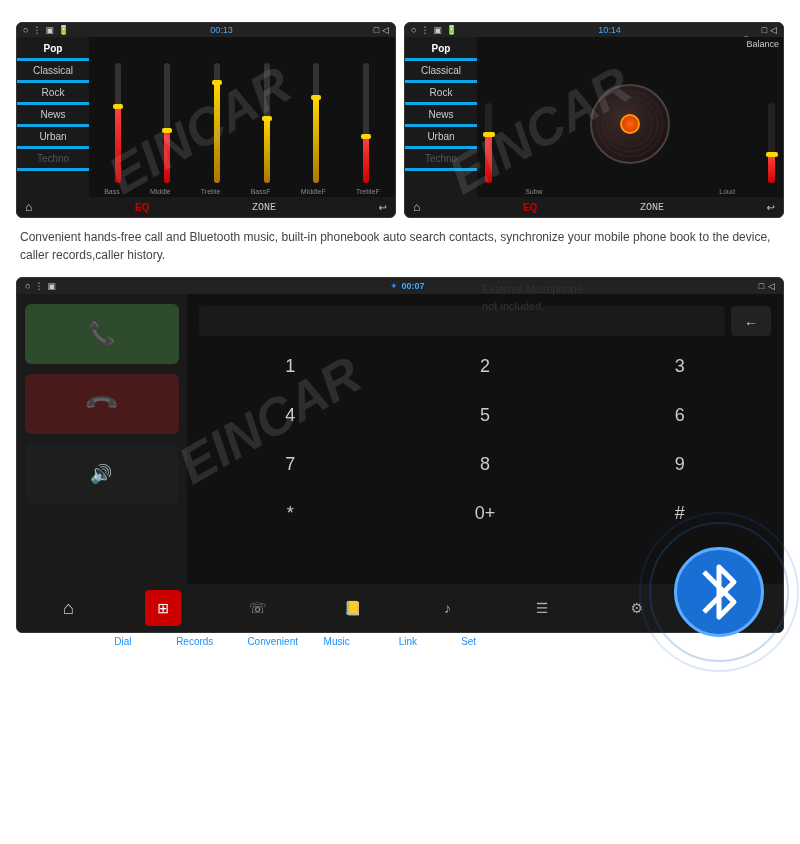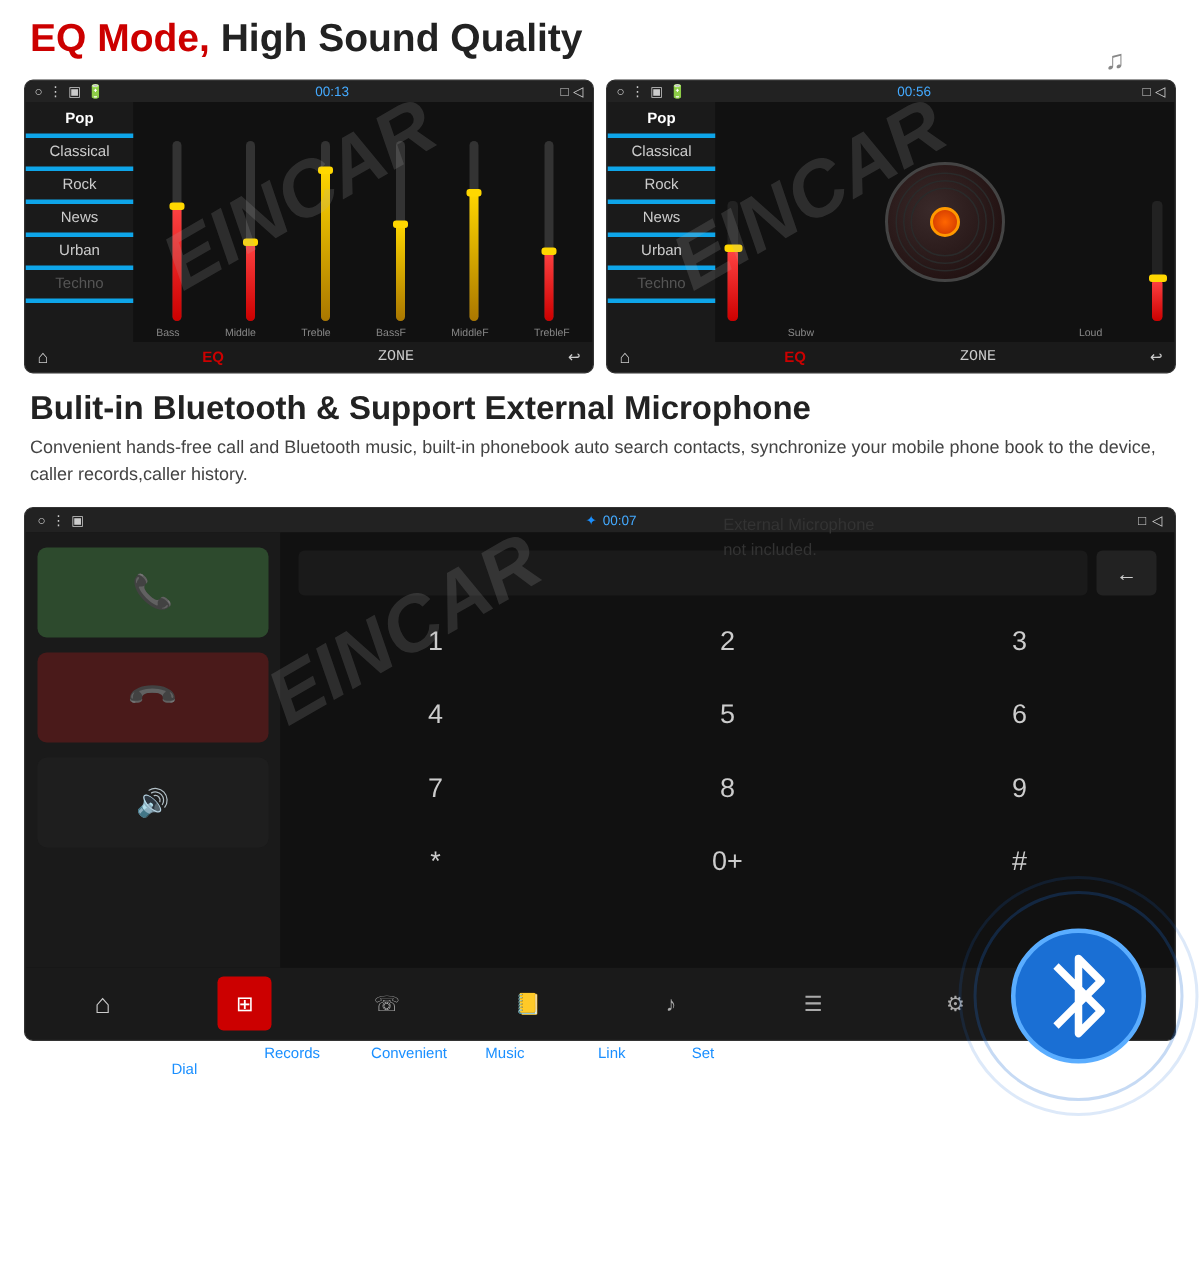--- a/index.html
+++ b/index.html
@@ -354,23 +354,20 @@
   </style>
 </head>
 <body>
 
 <div class="watermark" style="top:100px;left:100px;font-size:52px;">EINCAR</div>
 <div class="watermark" style="top:100px;left:440px;font-size:52px;">EINCAR</div>
 <div class="watermark" style="top:390px;left:170px;font-size:52px;">EINCAR</div>
 
 <div class="top-section">
   <div style="position:relative;">
-    <div class="main-title">
-      <span style="color:#c00">EQ Mode, </span><span>High Sound Quality</span>
-    </div>
     <div class="music-note">♫</div>
   </div>
 </div>
 
 <div class="eq-screens-row">
 
   <div class="eq-screen">
     <div class="status-bar">
       <div class="left-icons">
         <span>○</span>
@@ -457,36 +454,37 @@
   </div>
 
   <div class="eq-screen">
     <div class="status-bar">
       <div class="left-icons">
         <span>○</span>
         <span>⋮</span>
         <span>▣</span>
         <span>🔋</span>
       </div>
-      <div class="center-time">00:56</div>
+      <div class="center-time">10:14</div>
       <div class="right-icons">
         <span>□</span>
         <span>◁</span>
       </div>
     </div>
     <div class="eq-body">
       <div class="eq-list">
         <div class="eq-list-item active">Pop</div>
         <div class="eq-list-item">Classical</div>
         <div class="eq-list-item">Rock</div>
         <div class="eq-list-item">News</div>
         <div class="eq-list-item">Urban</div>
         <div class="eq-list-item dim">Techno</div>
       </div>
       <div class="eq-balance-area">
+        <div class="balance-label">Balance</div>
         <div class="balance-visual">
 
           <div style="position:absolute;left:8px;bottom:14px;display:flex;flex-direction:column;align-items:center;">
             <div style="width:7px;height:80px;background:#222;border-radius:3px;position:relative;">
               <div style="width:100%;height:60%;background:linear-gradient(to top,#c00,#f44);border-radius:3px;position:absolute;bottom:0;"></div>
               <div style="width:12px;height:5px;background:#ffd700;border-radius:2px;position:absolute;bottom:57%;left:-2px;"></div>
             </div>
           </div>
 
           <div class="speaker-grill">
@@ -513,38 +511,37 @@
     <div class="eq-bottom-bar">
       <span class="home-icon">⌂</span>
       <span class="eq-label">EQ</span>
       <span class="zone-label">ZONE</span>
       <span class="back-icon">↩</span>
     </div>
   </div>
 </div>
 
 <div class="middle-section">
-  <div class="bt-title">Bulit-in Bluetooth &amp; Support External Microphone</div>
   <div class="bt-desc">Convenient hands-free call and Bluetooth music, built-in phonebook auto
 search contacts, synchronize your mobile phone book to the device,
 caller records,caller history.</div>
 </div>
 
 <div style="position:relative; padding: 0 16px;">
 
   <div class="phone-screen">
     <div class="phone-status-bar">
       <div style="display:flex;gap:4px;align-items:center;">
         <span>○</span>
         <span>⋮</span>
         <span>▣</span>
       </div>
       <div style="display:flex;align-items:center;gap:4px;">
         <span style="color:#1a8fff;">✦</span>
-        <span style="color:#4af;">00:07</span>
+        <span style="color:#4af;font-weight:bold;">00:07</span>
       </div>
       <div style="display:flex;gap:4px;">
         <span>□</span>
         <span>◁</span>
       </div>
     </div>
     <div class="phone-body">
 
       <div class="phone-left">
         <div class="phone-btn green">
@@ -589,21 +586,21 @@
       <div class="nav-icon">📒</div>
       <div class="nav-icon">♪</div>
       <div class="nav-icon">☰</div>
       <div class="nav-icon">⚙</div>
       <div class="nav-icon">↩</div>
     </div>
   </div>
 
   <div style="display:flex;justify-content:space-around;padding:2px 0 0 0;width:570px;margin-top:1px;">
     <div style="width:36px;"></div>
-    <div style="font-size:10px;color:#1a8fff;text-align:center;width:36px;margin-top:11px;">Dial</div>
+    <div style="font-size:10px;color:#1a8fff;text-align:center;width:36px;">Dial</div>
     <div style="font-size:10px;color:#1a8fff;text-align:left;width:36px;">Records</div>
     <div style="font-size:10px;color:#1a8fff;text-align:center;width:36px;">Convenient</div>
     <div style="font-size:10px;color:#1a8fff;text-align:center;width:36px;">Music</div>
     <div style="font-size:10px;color:#1a8fff;text-align:center;width:36px;">Link</div>
     <div style="font-size:10px;color:#1a8fff;width:36px;">Set</div>
     <div style="width:36px;"></div>
   </div>
 
   <div style="position:absolute;top:4px;right:217px;font-size:11px;color:#333;line-height:1.5;">
     External Microphone<br>not included.

